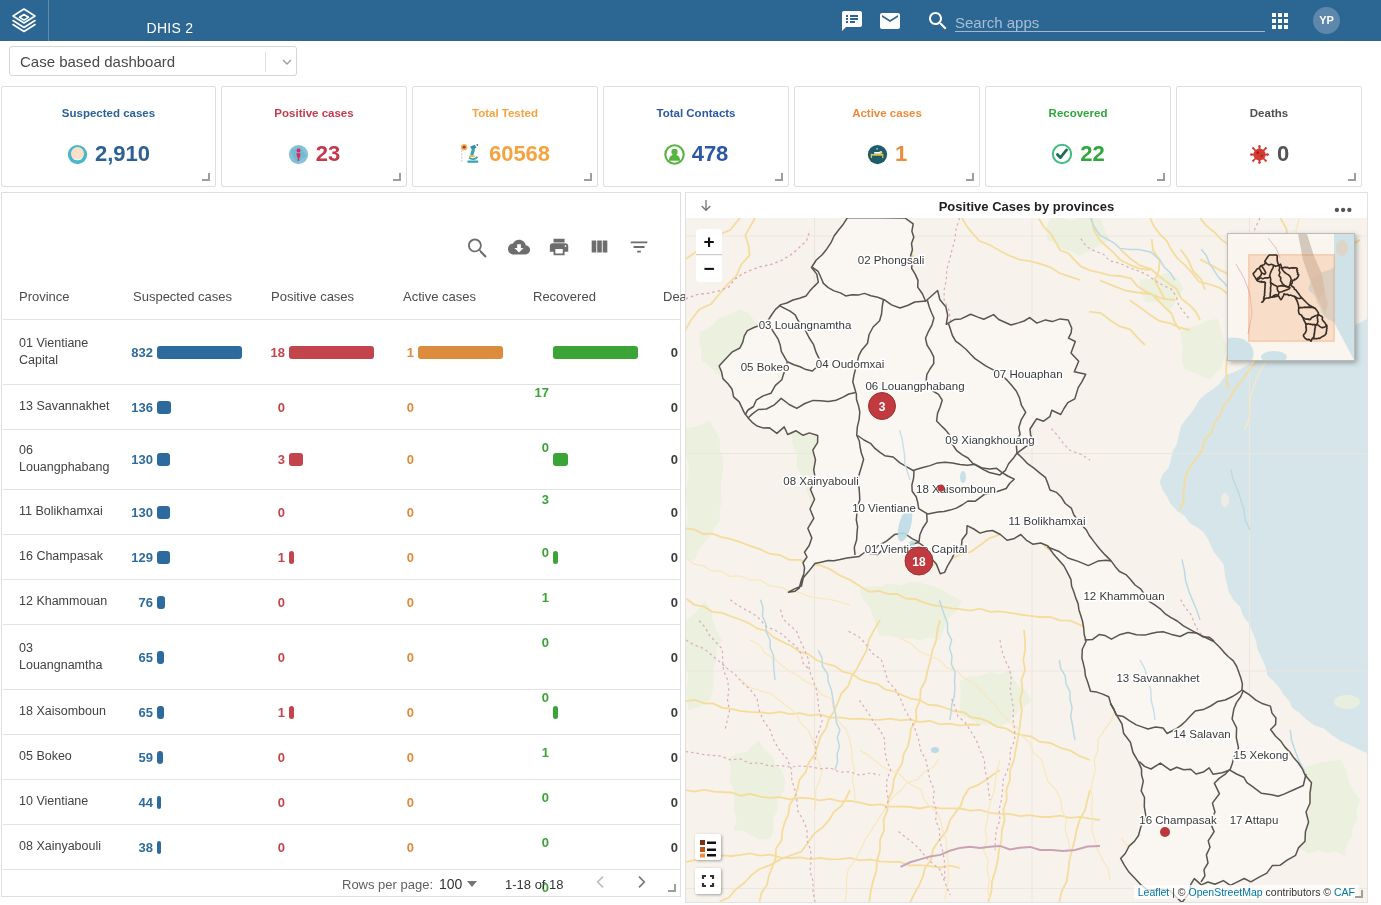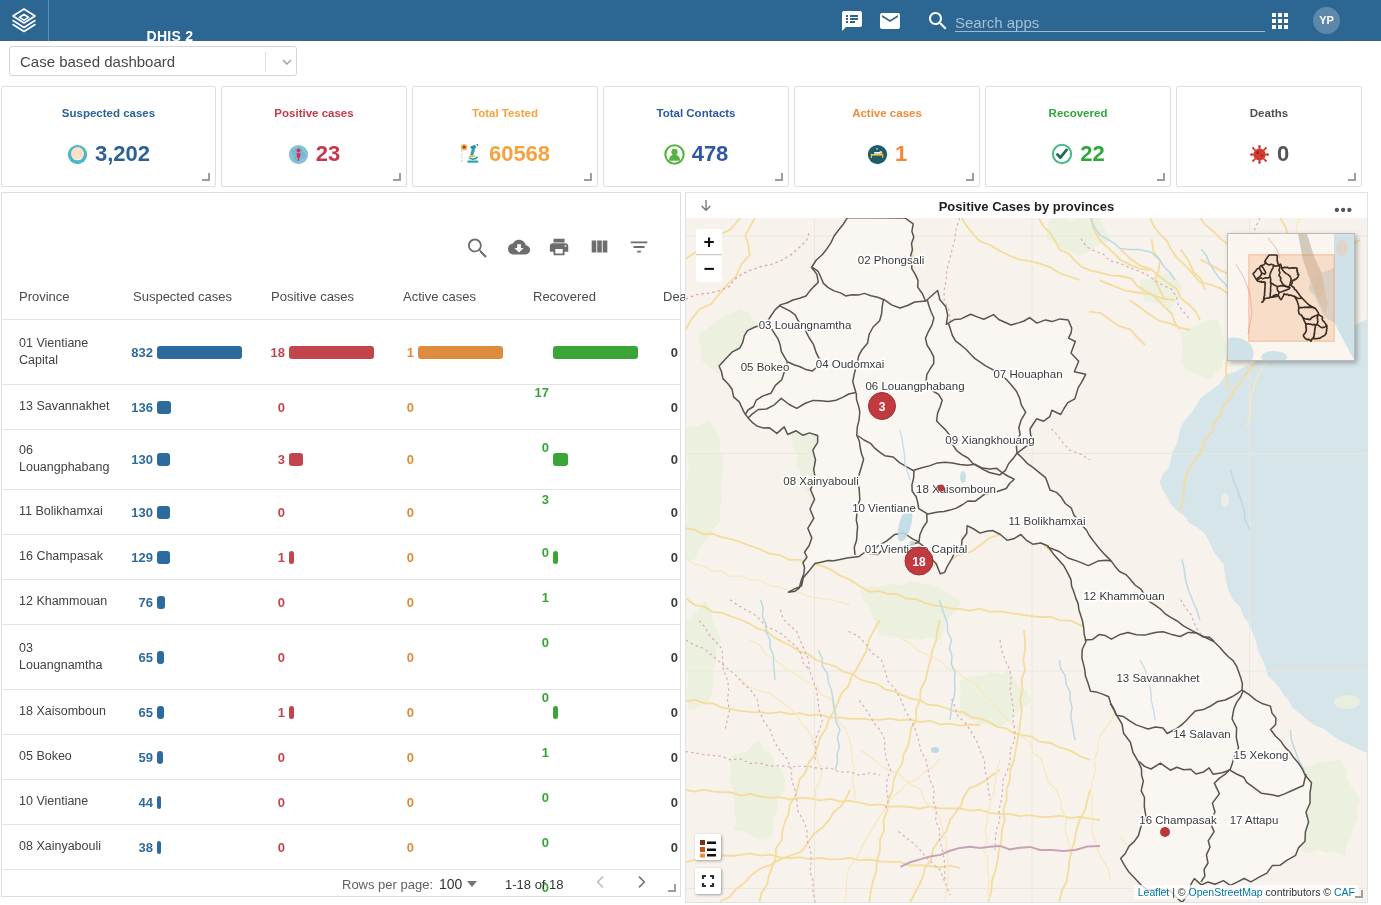--- a/index.html
+++ b/index.html
@@ -1,21 +1,21 @@
 <!DOCTYPE html>
 <html><head>
 <meta charset="utf-8">
 <style>
 * { margin:0; padding:0; box-sizing:border-box; }
 html,body { width:1381px; height:905px; background:#fff; font-family:"Liberation Sans", sans-serif; overflow:hidden; }
 
 #nav { position:absolute; left:0; top:0; width:1381px; height:41px; background:#2c6693; }
 #nav .logo { position:absolute; left:0; top:0; width:48px; height:41px; }
 #nav .sep { position:absolute; left:48px; top:0; width:1px; height:41px; background:rgba(255,255,255,0.25); }
-#nav .title { position:absolute; left:60px; top:16px; width:220px; height:41px; line-height:41px; text-align:center; color:#fff; font-size:14px; font-weight:bold; letter-spacing:0.3px; }
+#nav .title { position:absolute; left:60px; top:8px; width:220px; height:41px; line-height:41px; text-align:center; color:#fff; font-size:14px; font-weight:normal; letter-spacing:0.3px; }
 .navicon { position:absolute; top:9px; width:24px; height:24px; }
 #searchline { position:absolute; left:955px; top:31px; width:310px; height:1px; background:rgba(255,255,255,0.55); }
 #searchph { position:absolute; left:955px; top:14px; color:#a7bfd3; font-size:15px; }
 #avatar { position:absolute; left:1313px; top:7px; width:27px; height:27px; border-radius:50%; background:#5d88ab; color:#fff; font-size:11px; font-weight:bold; text-align:center; line-height:27px; }
 
 #dsel { position:absolute; left:9px; top:46px; width:288px; height:30px; background:#fff; border:1px solid #d5d5d5; border-radius:3px; }
 #dsel .txt { position:absolute; left:10px; top:6px; font-size:15px; color:#494949; }
 #dsel .vline { position:absolute; left:255px; top:5px; width:1px; height:20px; background:#e0e0e0; }
 #dsel .chev { position:absolute; left:272px; top:10px; width:10px; height:10px; }
 
@@ -88,21 +88,21 @@
 </div>
 
 <div class="card" style="left:1px; width:215px;">
   <div class="ct" style="color:#2a6299">Suspected cases</div>
   <div class="cval c-card1" style="color:#2d6193">
     <svg width="21" height="21" viewBox="0 0 24 24">
         <circle cx="12" cy="12" r="11" fill="#49b6c9"></circle>
         <circle cx="12" cy="11" r="7.5" fill="#fbdfc8"></circle>
         <path d="M5.5 13 A7 7 0 0 0 18.5 13 L17 17 Q12 20 7 17 Z" fill="#eef6fb"></path>
       </svg>
-    <span>3,202</span>
+    <span>2,910</span>
   </div>
   <div class="rsz"></div>
 </div>
 <div class="card" style="left:221px; width:186px;">
   <div class="ct" style="color:#c53b4b">Positive cases</div>
   <div class="cval" style="color:#c5374a">
     <svg width="21" height="21" viewBox="0 0 24 24">
         <circle cx="12" cy="12" r="11" fill="#85c3d8"></circle>
         <path d="M3 7 L14 3 L21 14 L9 21 Z" fill="#74b9cf"></path>
         <circle cx="12" cy="7.4" r="2.2" fill="#e0275c"></circle>

